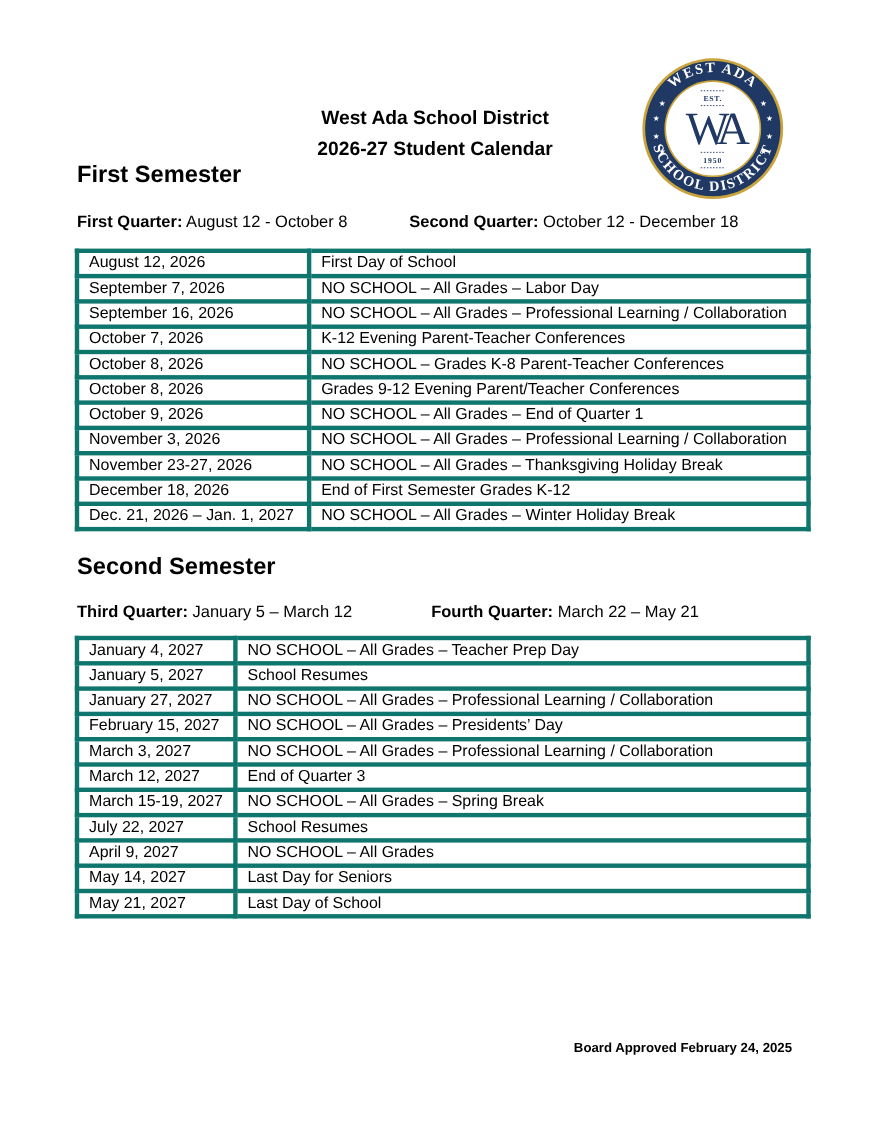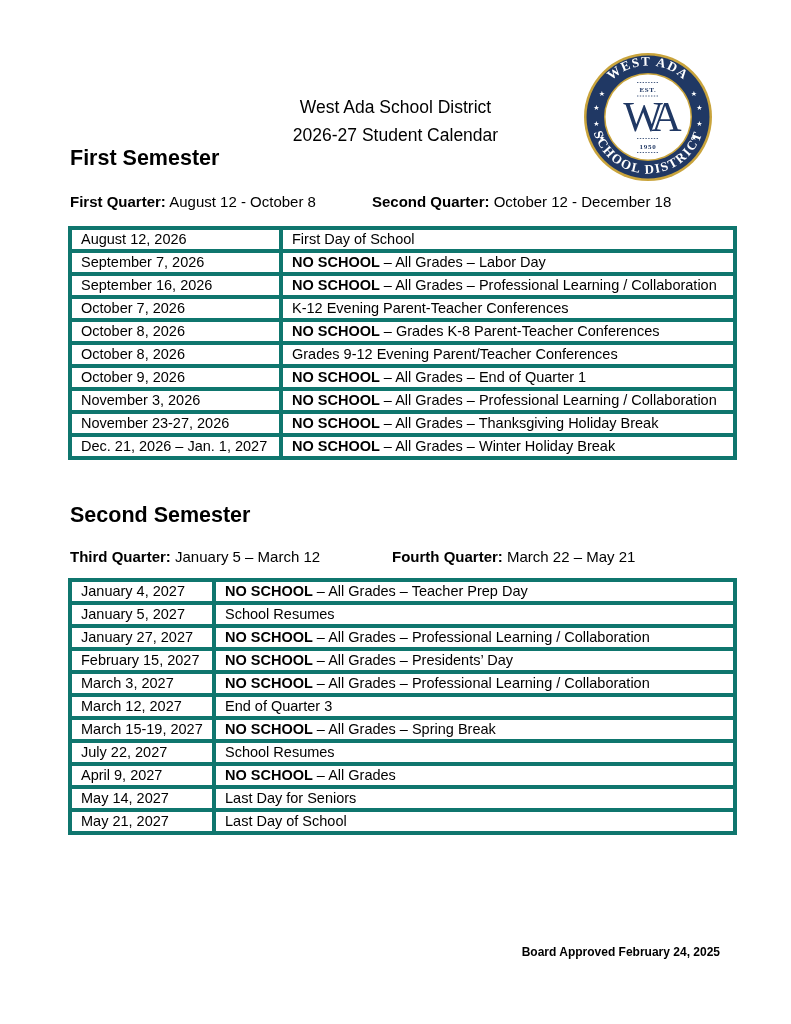--- a/index.html
+++ b/index.html
@@ -12,21 +12,21 @@
     font-family: "Liberation Sans", sans-serif;
     color: #000;
     overflow: hidden;
   }
   .title-block {
     position: absolute;
     top: 93px; left: 0;
     width: 100%;
     text-align: center;
     font-size: 17.5px;
-    font-weight: normal;
+    font-weight: bold;
     line-height: 28px;
   }
   .logo {
     position: absolute;
     left: 583px; top: 52px;
     width: 130px; height: 130px;
   }
   .seal-arc { font-family: "Liberation Serif", serif; font-size: 13px; font-weight: bold; letter-spacing: 1.6px; fill: #ffffff; text-anchor: middle; }
   .seal-star { font-size: 7px; fill: #ffffff; text-anchor: middle; }
   .seal-est  { font-family: "Liberation Serif", serif; font-size: 7px; font-weight: bold; letter-spacing: .6px; text-anchor: middle; }
@@ -66,21 +66,21 @@
   #table-second { top: 578px; }
   table.cal td {
     border: 4px solid #0f766e;
     font-size: 14.5px;
     line-height: 17px;
     height: 17px;
     padding: 1px 6px 1px 9px;
     white-space: nowrap;
     overflow: hidden;
   }
-  table.cal td b { font-weight: bold; }
+  table.cal td b { font-weight: normal; }
   .footer {
     position: absolute;
     top: 945px;
     right: 71px;
     font-size: 12px;
     font-weight: bold;
     white-space: nowrap;
   }
 </style>
 </head>
@@ -164,20 +164,24 @@
         </tr>
       <tr>
           <td class="date">November 3, 2026</td>
           <td class="event"><b>NO SCHOOL</b><span> – All Grades – Professional Learning / Collaboration</span></td>
         </tr>
       <tr>
           <td class="date">November 23-27, 2026</td>
           <td class="event"><b>NO SCHOOL</b><span> – All Grades – Thanksgiving Holiday Break</span></td>
         </tr>
       <tr>
+          <td class="date">December 18, 2026</td>
+          <td class="event"><b></b><span>End of First Semester Grades K-12</span></td>
+        </tr>
+      <tr>
           <td class="date">Dec. 21, 2026 – Jan. 1, 2027</td>
           <td class="event"><b>NO SCHOOL</b><span> – All Grades – Winter Holiday Break</span></td>
         </tr>
     </tbody>
   </table>
 
   <h1 class="semester-heading" id="second-semester-heading">Second Semester</h1>
 
   <div class="quarter-line" id="quarters-2">
     <span class="q"><b>Third Quarter:</b> <span>January 5 – March 12</span></span>

